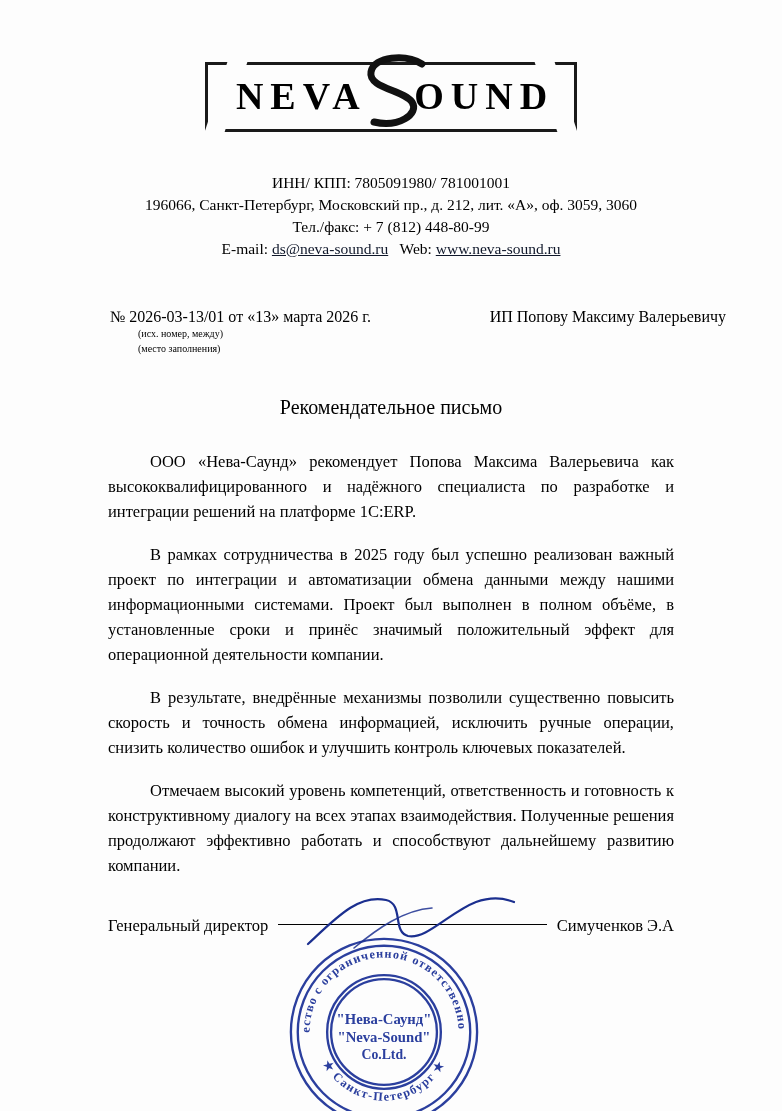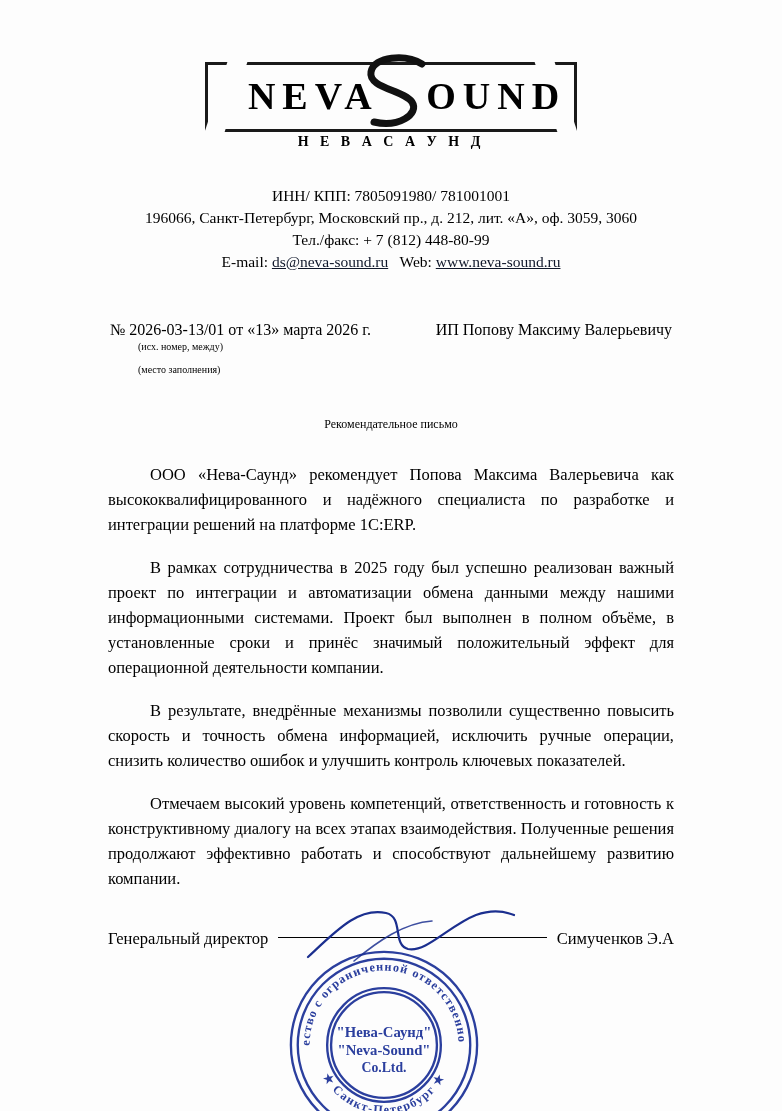--- a/index.html
+++ b/index.html
@@ -48,21 +48,21 @@
     top: -3px;
     width: 20px;
     height: 70px;
     background: #fdfdfd;
   }
   .logo-frame:before { left: 8px; transform: skewX(-18deg); }
   .logo-frame:after { right: 8px; transform: skewX(18deg); }
   .logo-text {
     position: absolute;
     top: 12px;
-    left: 16px;
+    left: 4px;
     width: 372px;
     font-family: "Liberation Serif", serif;
     font-weight: bold;
     font-size: 38px;
     letter-spacing: 7px;
     line-height: 44px;
     z-index: 3;
   }
   .logo-swoosh {
     position: absolute;
@@ -76,34 +76,34 @@
     position: absolute;
     top: 72px;
     left: 0;
     width: 372px;
     font-size: 14px;
     letter-spacing: 4px;
     font-weight: bold;
   }
 
   .contact {
-    margin-top: 31px;
+    margin-top: 18px;
     font-size: 15.5px;
     line-height: 22px;
   }
   .contact div { white-space: nowrap; }
   .contact a {
     color: #0f172a;
     text-decoration: underline;
   }
 
   
   .meta {
     margin-top: 48px;
-    padding: 0 110px 0 110px;
+    padding: 0 56px 0 110px;
     position: relative;
     font-size: 16px;
   }
   .meta-row {
     display: flex;
     justify-content: space-between;
     align-items: baseline;
   }
   .meta-left { text-align: left; }
   .meta-right { text-align: center; }
@@ -111,29 +111,29 @@
     font-size: 10px;
     margin-top: 2px;
     margin-left: 28px;
   }
   .city {
     margin-top: 16px;
     font-size: 16px;
   }
   .city-hint {
     font-size: 10px;
-    margin-top: 12px;
+    margin-top: 4px;
     margin-left: 28px;
   }
 
   
   .doc-title {
     text-align: center;
     margin-top: 42px;
-    font-size: 12px;
+    font-size: 20px;
   }
   .content {
     padding: 0 108px 0 108px;
     margin-top: 30px;
   }
   .content p {
     margin: 0 0 18px 0;
     text-align: justify;
     text-indent: 42px;
     font-size: 16.5px;
@@ -183,21 +183,20 @@
 
   <div class="letterhead">
     <div class="logo-block">
       <div class="logo-frame"></div>
       <div class="logo-text">
         <span>NEVA</span><span style="letter-spacing:0px;">&nbsp;&nbsp;&nbsp;&nbsp;&nbsp;</span><span>OUND</span>
       </div>
       <svg class="logo-swoosh" viewBox="0 0 80 86">
         <path d="M62 12 C46 2, 14 4, 11 20 C8 36, 44 38, 52 50 C60 62, 38 76, 14 70" fill="none" stroke="#111" stroke-width="7" stroke-linecap="round"></path>
       </svg>
-      <div class="logo-sub">Н Е В А   С А У Н Д</div>
     </div>
 
     <div class="contact">
       <div>ИНН/ КПП: 7805091980/ 781001001</div>
       <div>196066, Санкт-Петербург, Московский пр., д. 212, лит. «А», оф. 3059, 3060</div>
       <div>Тел./факс: + 7 (812) 448-80-99</div>
       <div>
         <span>E-mail:</span>
         <a href="#">ds@neva-sound.ru</a>
         &nbsp;

